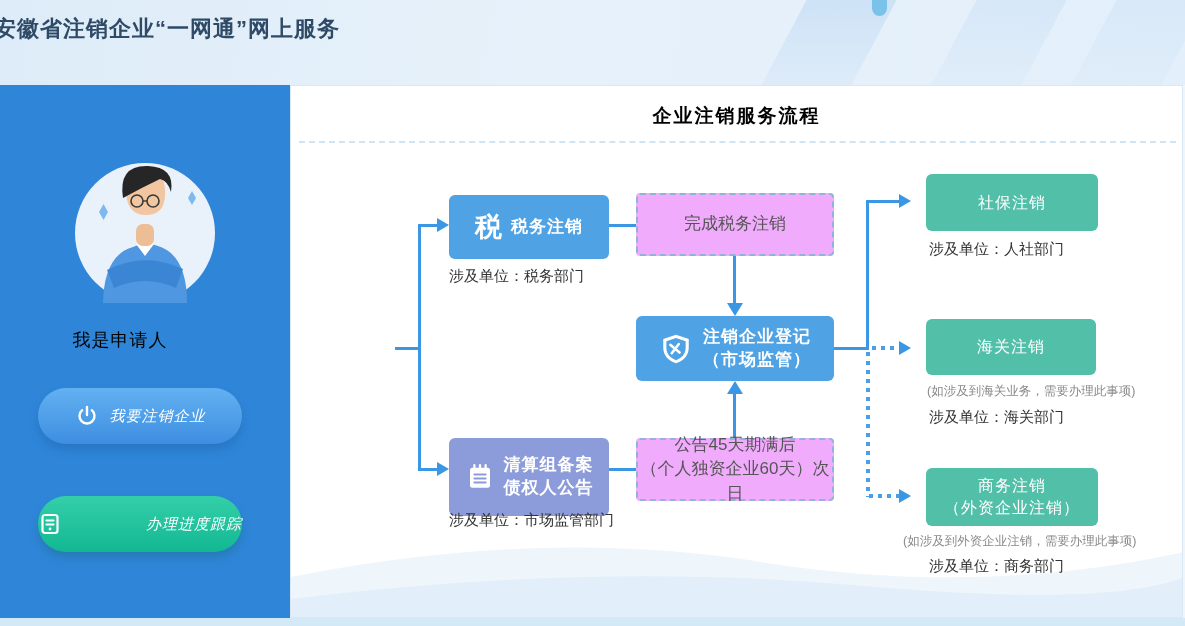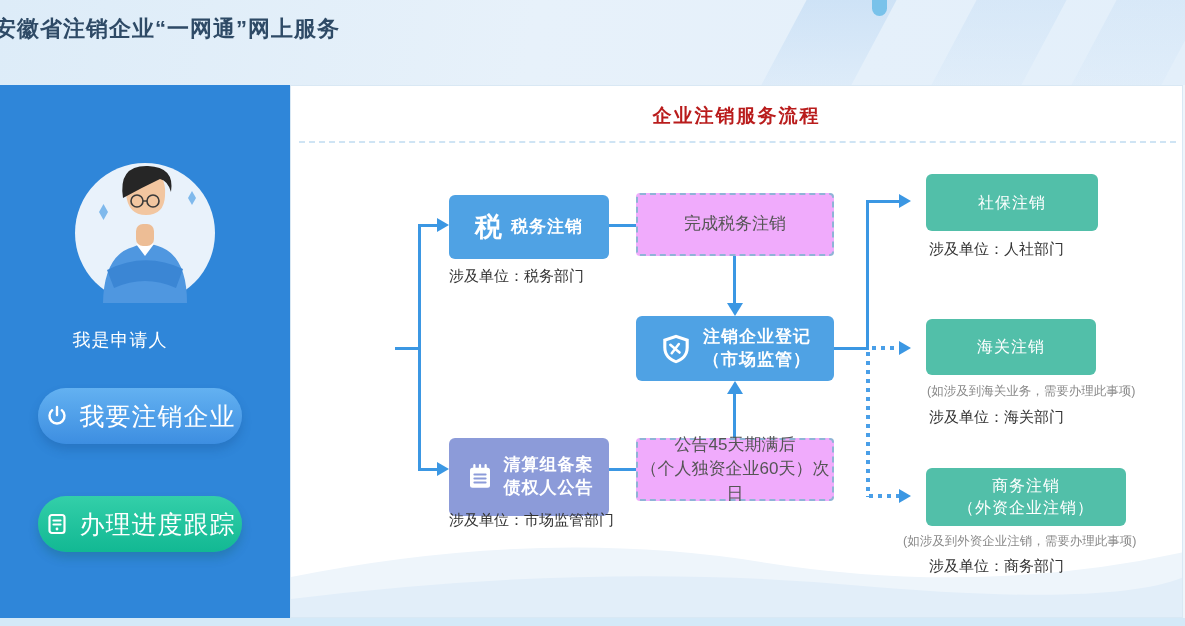--- a/index.html
+++ b/index.html
@@ -18,36 +18,36 @@
   .header-blob { position:absolute; left:872px; top:-8px; width:15px; height:24px;
     background:#79c2ea; border-radius:0 0 10px 10px; }
 
   
   .bottom-strip { position:absolute; left:0; top:618px; width:1185px; height:8px; background:#d4e9f8; }
 
   
   .sidebar { position:absolute; left:0; top:85px; width:290px; height:533px; background:#2f86d9; }
   .illustration { position:absolute; left:65px; top:63px; width:160px; height:160px; }
   .role-label { position:absolute; left:0; top:243px; width:240px; text-align:center;
-    color:#ffffff; font-size:18px; letter-spacing:1px; }
+    color:#000000; font-size:18px; letter-spacing:1px; }
   .side-btn { position:absolute; left:38px; width:204px; height:56px; border-radius:28px;
     border:none; display:flex; align-items:center; justify-content:center; gap:11px;
-    color:#fff; font-size:25px; cursor:pointer; letter-spacing:1px;
-    font-family:"Liberation Sans","DejaVu Sans",sans-serif; }
+    color:#fff; font-size:15px; cursor:pointer; letter-spacing:1px;
+    font-family:"Liberation Sans","DejaVu Sans",sans-serif;font-style:italic; }
   .btn-deregister { top:303px; background:linear-gradient(180deg,#63b1f1,#3d8ee1);
     box-shadow:0 6px 10px rgba(20,70,130,.25); }
   .btn-track { top:411px; background:linear-gradient(180deg,#33cfa9,#12b893);
-    box-shadow:0 6px 10px rgba(10,90,80,.25); }
+    box-shadow:0 6px 10px rgba(10,90,80,.25);justify-content:space-between; }
   .side-btn svg { display:block; }
 
   
   .main { position:absolute; left:290px; top:85px; width:893px; height:533px;
     background:#ffffff; border:1px solid #d9e8f4; overflow:hidden; }
   .flow-title { position:absolute; left:0; top:17px; width:100%; text-align:center;
-    font-size:19px; font-weight:600; color:#b91c1c; letter-spacing:2px; }
+    font-size:19px; font-weight:600; color:#000000; letter-spacing:2px; }
   .title-sep { position:absolute; left:8px; top:55px; width:877px; height:0;
     border-top:2px dashed #cfe4f4; }
   .waves { position:absolute; left:0; bottom:0; width:893px; height:110px; pointer-events:none; }
 
   
   .node { position:absolute; display:flex; align-items:center; justify-content:center;
     border-radius:6px; color:#fff; text-align:center; }
   .node .ntext { font-size:17px; font-weight:bold; letter-spacing:1px; line-height:1.35; }
   .applicant { left:12px; top:217px; width:92px; height:92px; border-radius:50%;
     background:linear-gradient(215deg,#1ec8d8 0%,#2a8fe0 55%,#2f7fd9 100%);
@@ -55,21 +55,21 @@
   .applicant .ntext { font-size:16px; font-weight:normal; }
   .box-tax { left:158px; top:109px; width:160px; height:64px; background:#4fa2e4; gap:9px; }
   .tax-glyph { font-size:27px; font-weight:900; color:#fff; line-height:1;
     font-family:"Liberation Sans","DejaVu Sans",sans-serif; }
   .box-reg { left:345px; top:230px; width:198px; height:65px; background:#4fa2e4; gap:10px; }
   .box-liq { left:158px; top:352px; width:160px; height:78px; background:#8c9bd9; gap:9px; }
   .box-teal { background:#52bfa9; }
   .box-social { left:635px; top:88px; width:172px; height:57px; }
   .box-social .ntext, .box-customs .ntext { font-size:16px; font-weight:normal; }
   .box-customs { left:635px; top:233px; width:170px; height:56px; }
-  .box-commerce { left:635px; top:382px; width:200px; height:58px; }
+  .box-commerce { left:635px; top:382px; width:172px; height:58px; }
   .box-commerce .ntext { font-size:16px; font-weight:normal; line-height:1.4; }
 
   .dashed-box { position:absolute; background:#f0abfc; border:2px dashed #8fb4d6;
     border-radius:4px; display:flex; align-items:center; justify-content:center;
     color:#555; font-size:17px; text-align:center; line-height:1.45; }
   .dash-taxdone { left:345px; top:107px; width:198px; height:63px; }
   .dash-announce { left:345px; top:352px; width:198px; height:63px; }
 
   .unit-label { position:absolute; font-size:15px; font-weight:normal; color:#333; white-space:nowrap; }
   .u-tax { left:158px; top:181px; }

